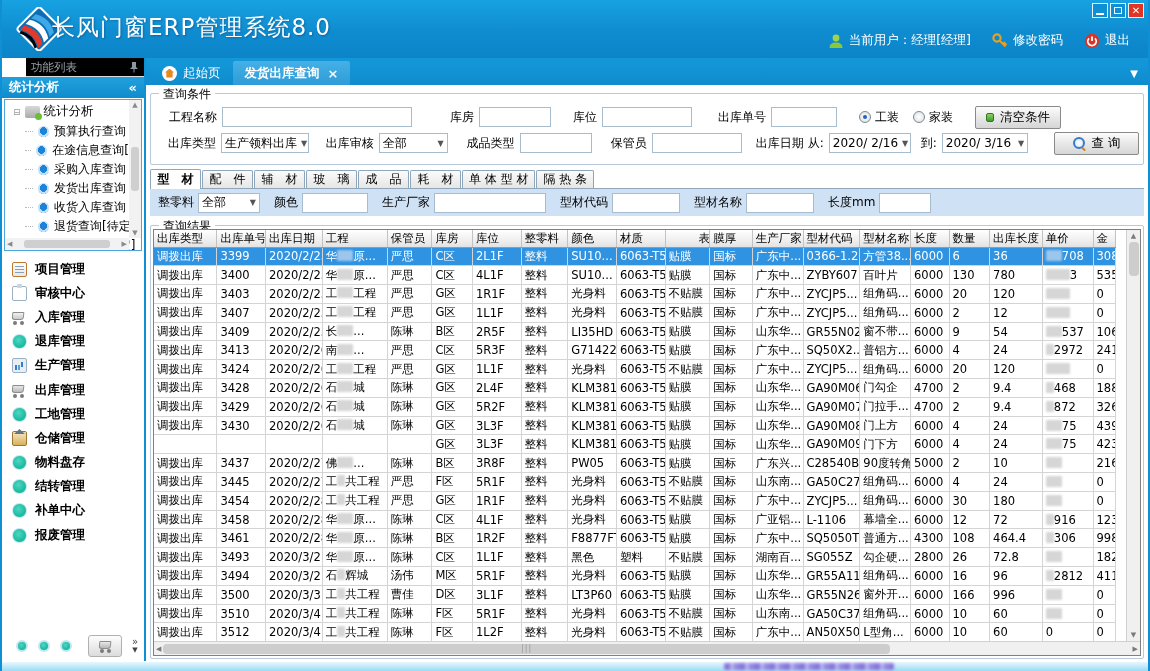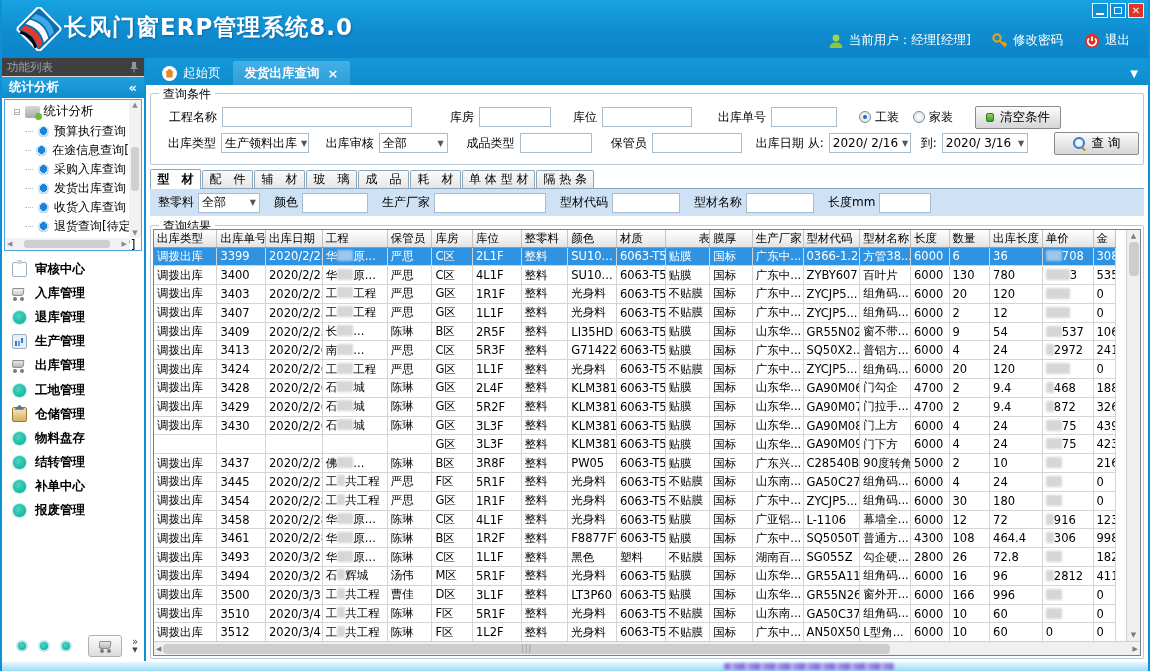--- a/index.html
+++ b/index.html
@@ -3,36 +3,36 @@
 <meta charset="utf-8">
 <style>
   * { margin:0; padding:0; box-sizing:border-box; }
   html,body { width:1150px; height:671px; overflow:hidden; }
   body { font-family:"DejaVu Sans","Liberation Sans",sans-serif; font-size:12px; color:#000; background:#fff; }
   .window { width:1150px; height:671px; display:flex; flex-direction:column; border-left:2px solid #1090d4; border-right:2px solid #1090d4; border-bottom:0; background:#fff; position:relative; }
 
   
   .titlebar { height:58px; background:linear-gradient(#17a2e2,#0f8cd0 55%,#0c84c8); position:relative; flex:none; }
   .logo { position:absolute; left:14px; top:7px; width:46px; height:44px; }
-  .app-title { position:absolute; left:62px; top:12px; color:#fff; font-size:23px; font-weight:bold; letter-spacing:1px; text-shadow:1px 1px 2px rgba(0,60,110,.45); }
+  .app-title { position:absolute; left:50px; top:12px; color:#fff; font-size:23px; font-weight:normal; letter-spacing:1px; text-shadow:1px 1px 2px rgba(0,60,110,.45); }
   .win-controls { position:absolute; right:4px; top:3px; display:flex; gap:2px; }
   .wbtn { width:16px; height:15px; border:1px solid #eaf4fb; display:flex; align-items:center; justify-content:center; color:#fff; font-size:10px; line-height:1; background:#1090d4; cursor:default; }
   .wbtn.close { background:#e03425; font-weight:bold; }
   .minbar { width:8px; height:2px; background:#fff; margin-top:6px; }
   .maxbox { width:8px; height:7px; border:1.5px solid #fff; }
   .user-info { position:absolute; right:18px; top:32px; display:flex; align-items:center; gap:7px; color:#fff; font-size:12.5px; }
   .user-info .grp { display:flex; align-items:center; gap:5px; margin-left:14px; }
   .uicon { width:16px; height:16px; display:inline-block; }
 
   
   .bodyrow { flex:1; display:flex; min-height:0; }
 
   
   .sidebar { width:144px; flex:none; display:flex; flex-direction:column; border-right:2px solid #1090d4; background:#fff; }
-  .func-header { height:19px; background:#404040; border-bottom:1px solid #dcdcdc; color:#9aa3ab; font-size:11.5px; display:flex; align-items:center; padding:0 5px; justify-content:space-between; }
+  .func-header { height:19px; background:#000000; border-bottom:1px solid #dcdcdc; color:#9aa3ab; font-size:11.5px; display:flex; align-items:center; padding:0 5px; justify-content:space-between;margin-left:24px; }
   .panel-header { height:21px; background:linear-gradient(#22a0dd,#0f8ccd); color:#fff; font-size:12.5px; font-weight:bold; display:flex; align-items:center; justify-content:space-between; padding:0 7px; }
   .panel-header .collapse { font-weight:bold; font-size:13px; cursor:default; }
   .tree-wrap { border:1px solid #4aa6dd; margin:1px 2px 0 2px; height:152px; position:relative; background:#fff; overflow:hidden; }
   .tree-root { display:flex; align-items:center; gap:4px; padding:3px 2px 2px 8px; font-size:12.5px; }
   .tree-root .rootglyph { width:15px; height:12px; background:linear-gradient(#d8d8d8,#aaa); border-radius:2px; position:relative; }
   .tree-root .rootglyph:after { content:""; position:absolute; right:-2px; bottom:-2px; width:7px; height:7px; border-radius:50%; background:#6abf3a; }
   .tree-items { padding-left:20px; }
   .tree-item { display:flex; align-items:center; gap:5px; height:19px; font-size:12px; cursor:default; white-space:nowrap; }
   .tree-line { width:8px; border-top:1px dotted #b9b9b9; }
   .dot-ic { width:11px; height:11px; border-radius:50%; background:radial-gradient(circle at 50% 45%, #1e82d8 0 45%, #bfe0f6 46% 70%, #5fb0e8 71%); flex:none; }
@@ -236,20 +236,24 @@
             <span>▼</span>
         </div>
         <div class="tree-hscroll">
           <span>◀</span>
             <span class="thumb"></span>
             <span>▶</span>
         </div>
       </div>
       <div class="menu" id="sidebar-menu">
           <div class="menu-item">
+            <span class="mi clipboard-icon"></span>
+            <span>项目管理</span>
+          </div>
+          <div class="menu-item">
             <span class="mi checklist-icon"></span>
             <span>审核中心</span>
           </div>
           <div class="menu-item">
             <span class="mi cart-in-icon">
               <span class="cartbody"></span>
               <span class="cartw1"></span>
               <span class="cartw2"></span>
             </span>
             <span>入库管理</span>

